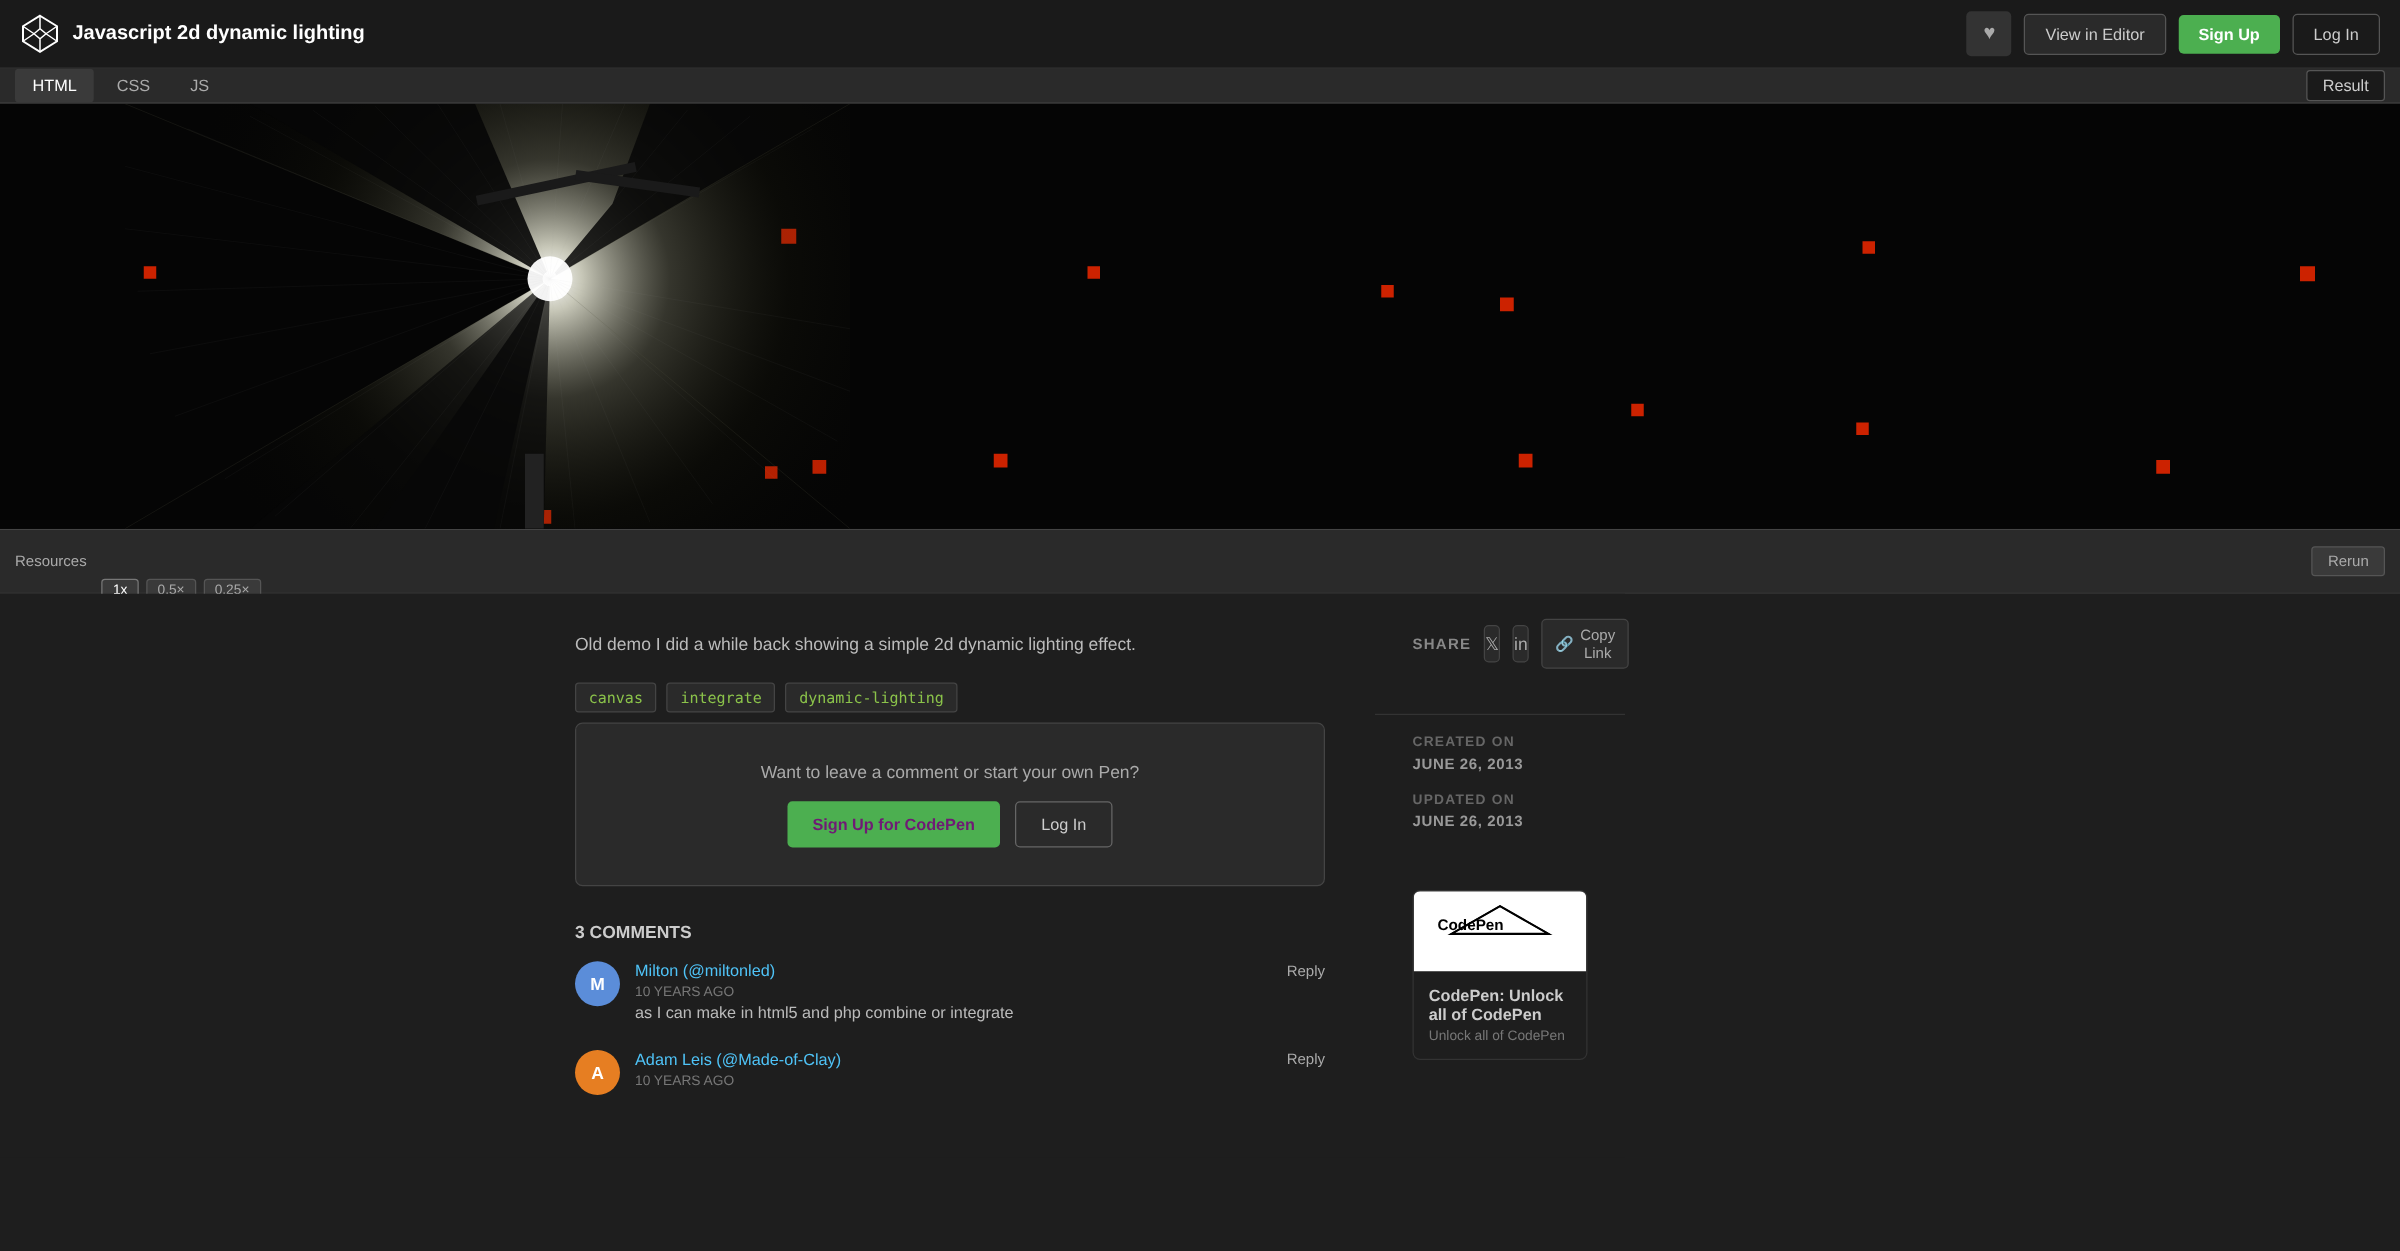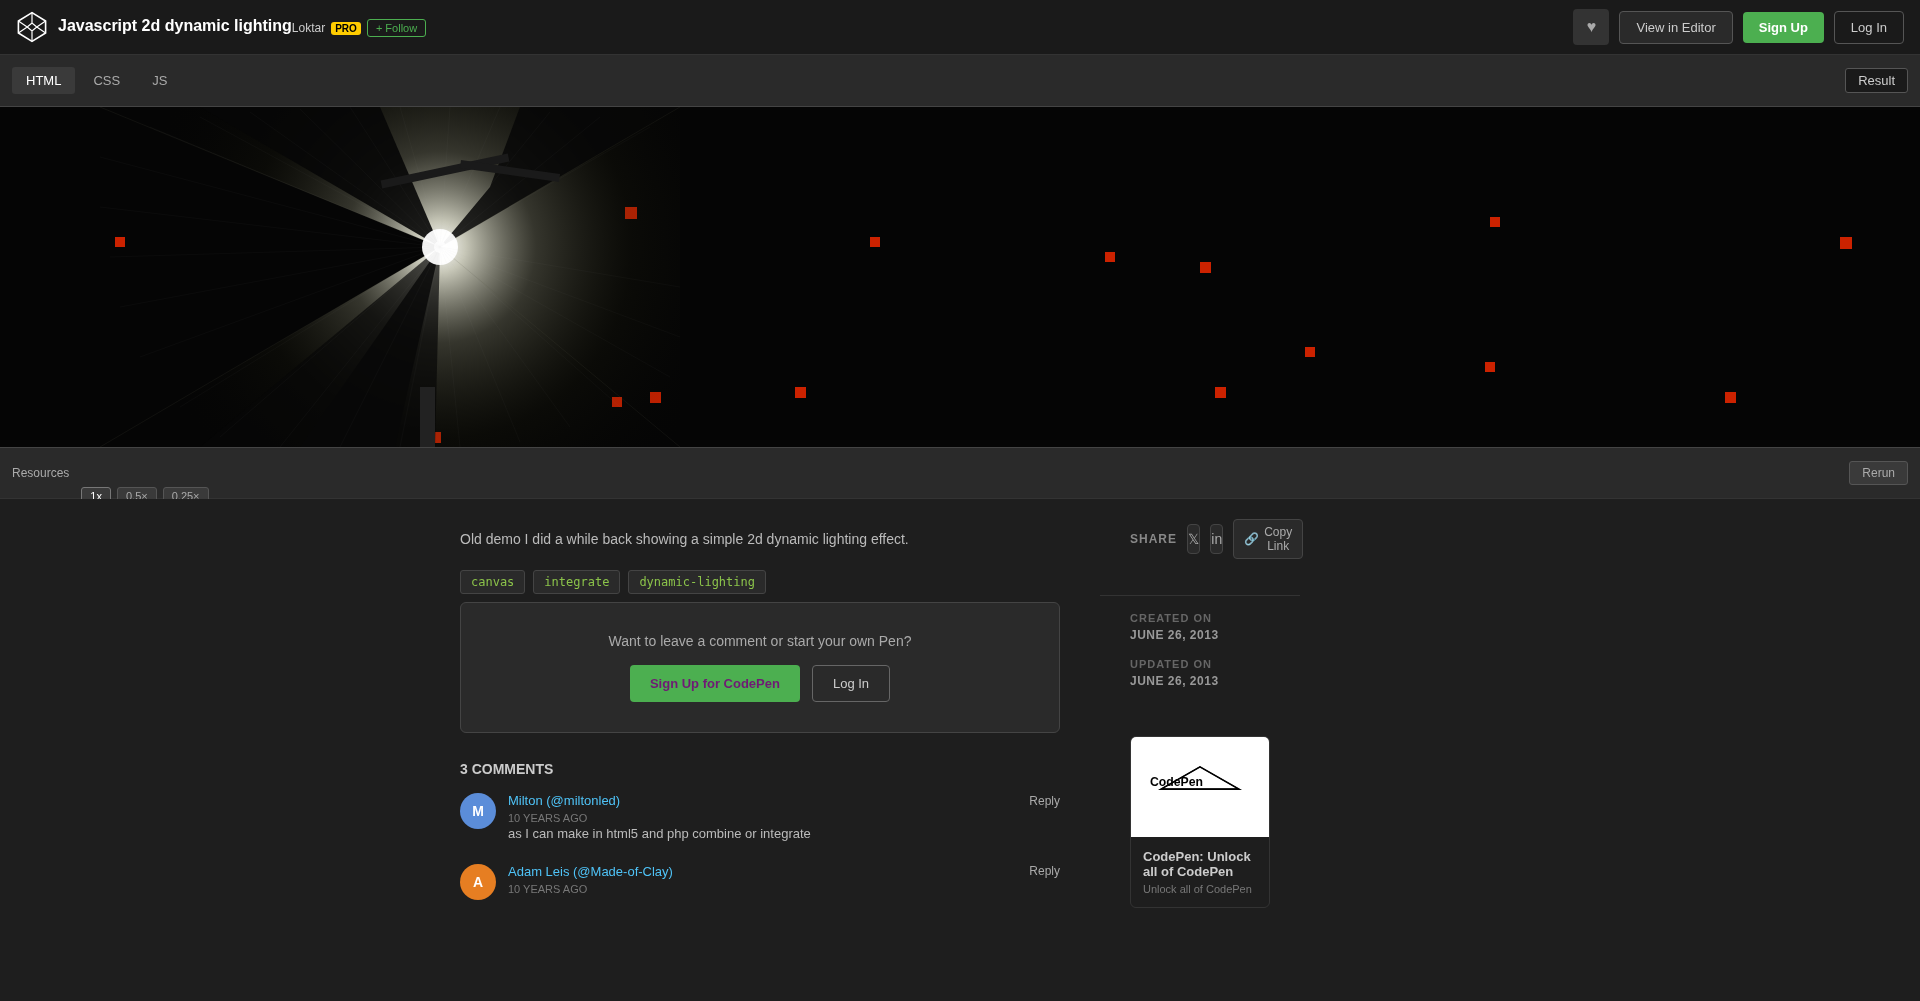--- a/index.html
+++ b/index.html
@@ -40,21 +40,21 @@
       padding: 8px 16px; border-radius: 4px; cursor: pointer; font-size: 13px; font-weight: 600;
     }
     #topbar .login-btn {
       background: transparent; border: 1px solid #555; color: #ccc;
       padding: 8px 16px; border-radius: 4px; cursor: pointer; font-size: 13px;
     }
 
     
     #code-tabs {
       display: flex; align-items: center; background: #2a2a2a;
-      height: 52px; padding: 0 12px; border-bottom: 1px solid #444;
+      height: 28px; padding: 0 12px; border-bottom: 1px solid #444;
     }
     #code-tabs .tab {
       padding: 6px 14px; color: #aaa; font-size: 13px; cursor: pointer;
       border-radius: 3px; margin-right: 4px;
     }
     #code-tabs .tab.active { background: #3a3a3a; color: #fff; }
     #code-tabs .result-btn {
       margin-left: auto; background: #1a1a1a; border: 1px solid #555; color: #ccc;
       padding: 4px 12px; border-radius: 3px; font-size: 13px; cursor: pointer;
     }
@@ -158,47 +158,42 @@
 
     .meta-block { padding: 16px 30px; }
     .meta-label { color: #666; font-size: 11px; font-weight: 600; letter-spacing: 1px; text-transform: uppercase; margin-bottom: 4px; }
     .meta-value { color: #999; font-size: 12px; font-weight: 600; letter-spacing: 0.5px; margin-bottom: 16px; }
 
     
     .codepen-ad {
       margin: 16px 30px; border: 1px solid #333; border-radius: 6px; overflow: hidden;
     }
     .codepen-ad-img {
-      background: #fff; display: flex; align-items: flex-start; justify-content: center;
-      height: 100px; padding: 16px;
+      background: #fff; display: flex; align-items: flex-end; justify-content: center;
+      height: 64px; padding: 16px;
     }
     .codepen-ad-body { padding: 12px; }
     .codepen-ad-title { color: #ccc; font-size: 13px; font-weight: 600; margin-bottom: 4px; }
     .codepen-ad-text { color: #777; font-size: 11px; }
 
     
     #lighting-scene { width: 100%; height: 100%; }
   </style>
 </head>
 <body>
 
 <div id="topbar">
 
   <svg class="pen-logo" viewBox="0 0 40 40" fill="none" xmlns="http://www.w3.org/2000/svg">
     <path d="M20 2L37 12.5V27.5L20 38L3 27.5V12.5L20 2Z" stroke="#fff" stroke-width="2" fill="none"></path>
     <path d="M20 2L20 15M20 25L20 38M3 12.5L14 20M26 20L37 12.5M3 27.5L14 20M26 20L37 27.5M14 20L20 15L26 20L20 25L14 20Z" stroke="#fff" stroke-width="1.5" fill="none"></path>
   </svg>
 
   <div class="pen-info">
     <span class="pen-title">Javascript 2d dynamic lighting</span>
-    <div class="pen-author">
-      <span class="author-name">Loktar</span>
-      <span class="pro-badge">PRO</span>
-      <button class="follow-btn">+ Follow</button>
-    </div>
   </div>
 
   <div class="topbar-actions">
     <button class="heart-btn">
       <span>♥</span>
     </button>
     <button class="view-editor-btn">View in Editor</button>
     <button class="signup-btn">Sign Up</button>
     <button class="login-btn">Log In</button>
   </div>

